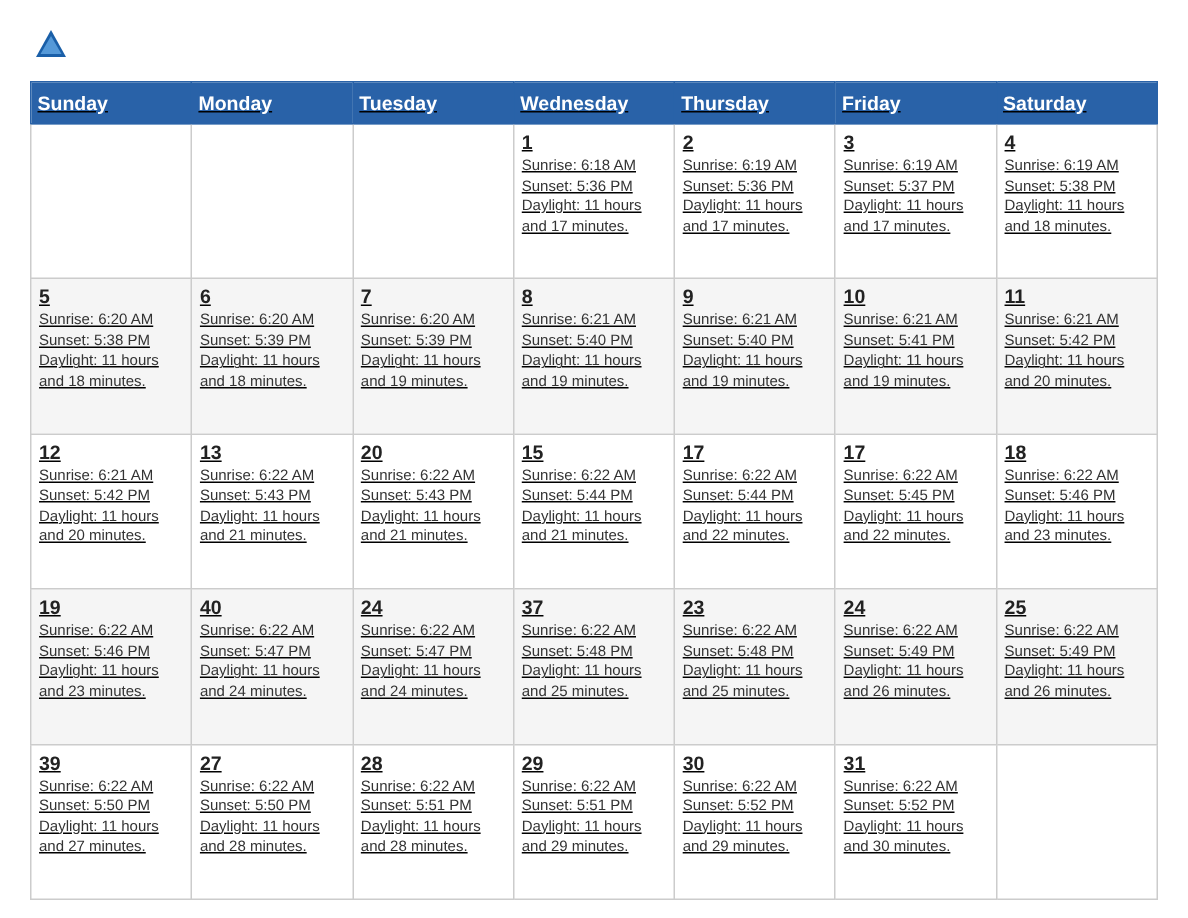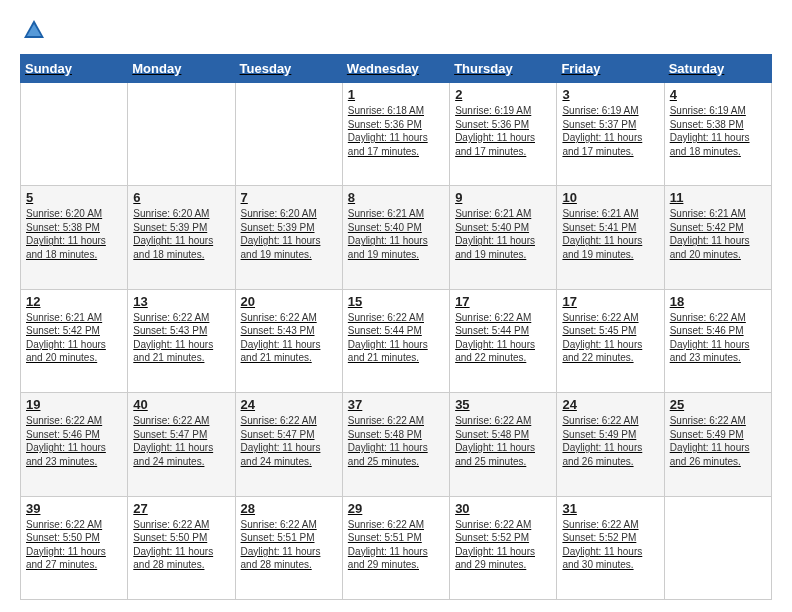--- a/index.html
+++ b/index.html
@@ -299,21 +299,21 @@
 and 24 minutes.</div>
           </td>
           <td>
             <span class="day-number">37</span>
             <div class="day-info" style="white-space: pre-line;">Sunrise: 6:22 AM
 Sunset: 5:48 PM
 Daylight: 11 hours
 and 25 minutes.</div>
           </td>
           <td>
-            <span class="day-number">35</span>
+            <span class="day-number">23</span>
             <div class="day-info" style="white-space: pre-line;">Sunrise: 6:22 AM
 Sunset: 5:48 PM
 Daylight: 11 hours
 and 25 minutes.</div>
           </td>
           <td>
             <span class="day-number">24</span>
             <div class="day-info" style="white-space: pre-line;">Sunrise: 6:22 AM
 Sunset: 5:49 PM
 Daylight: 11 hours

